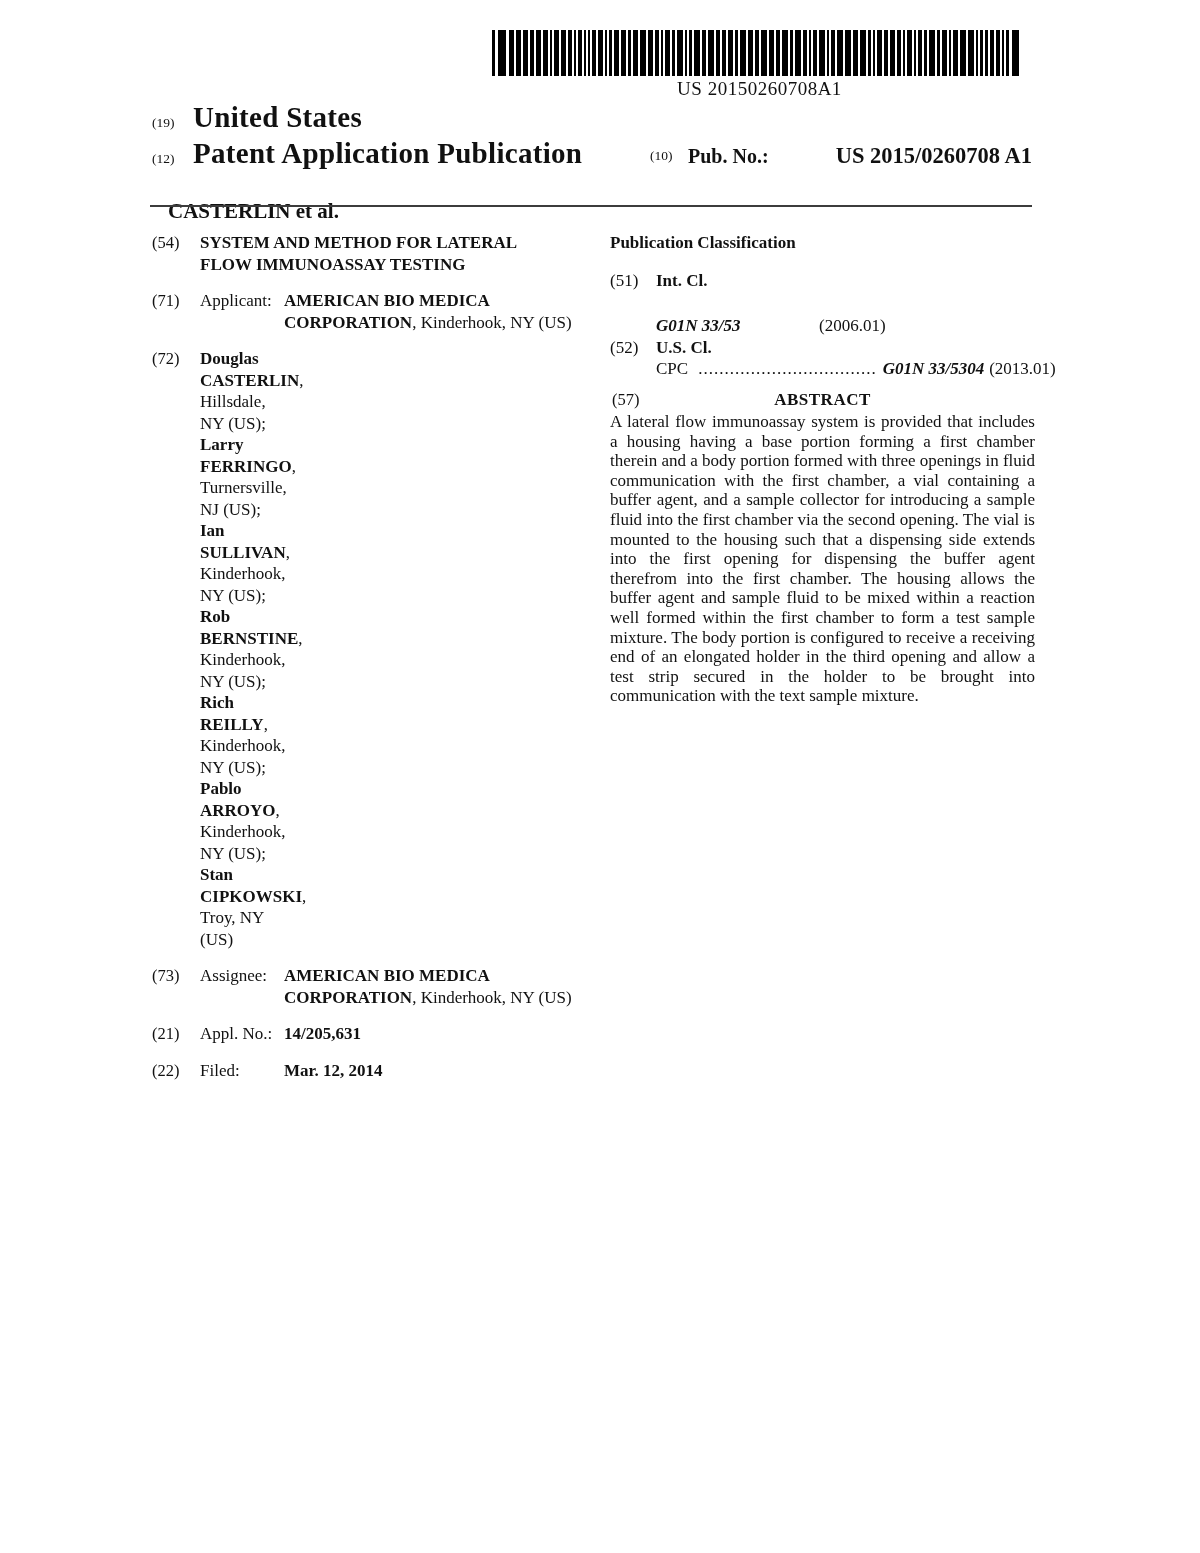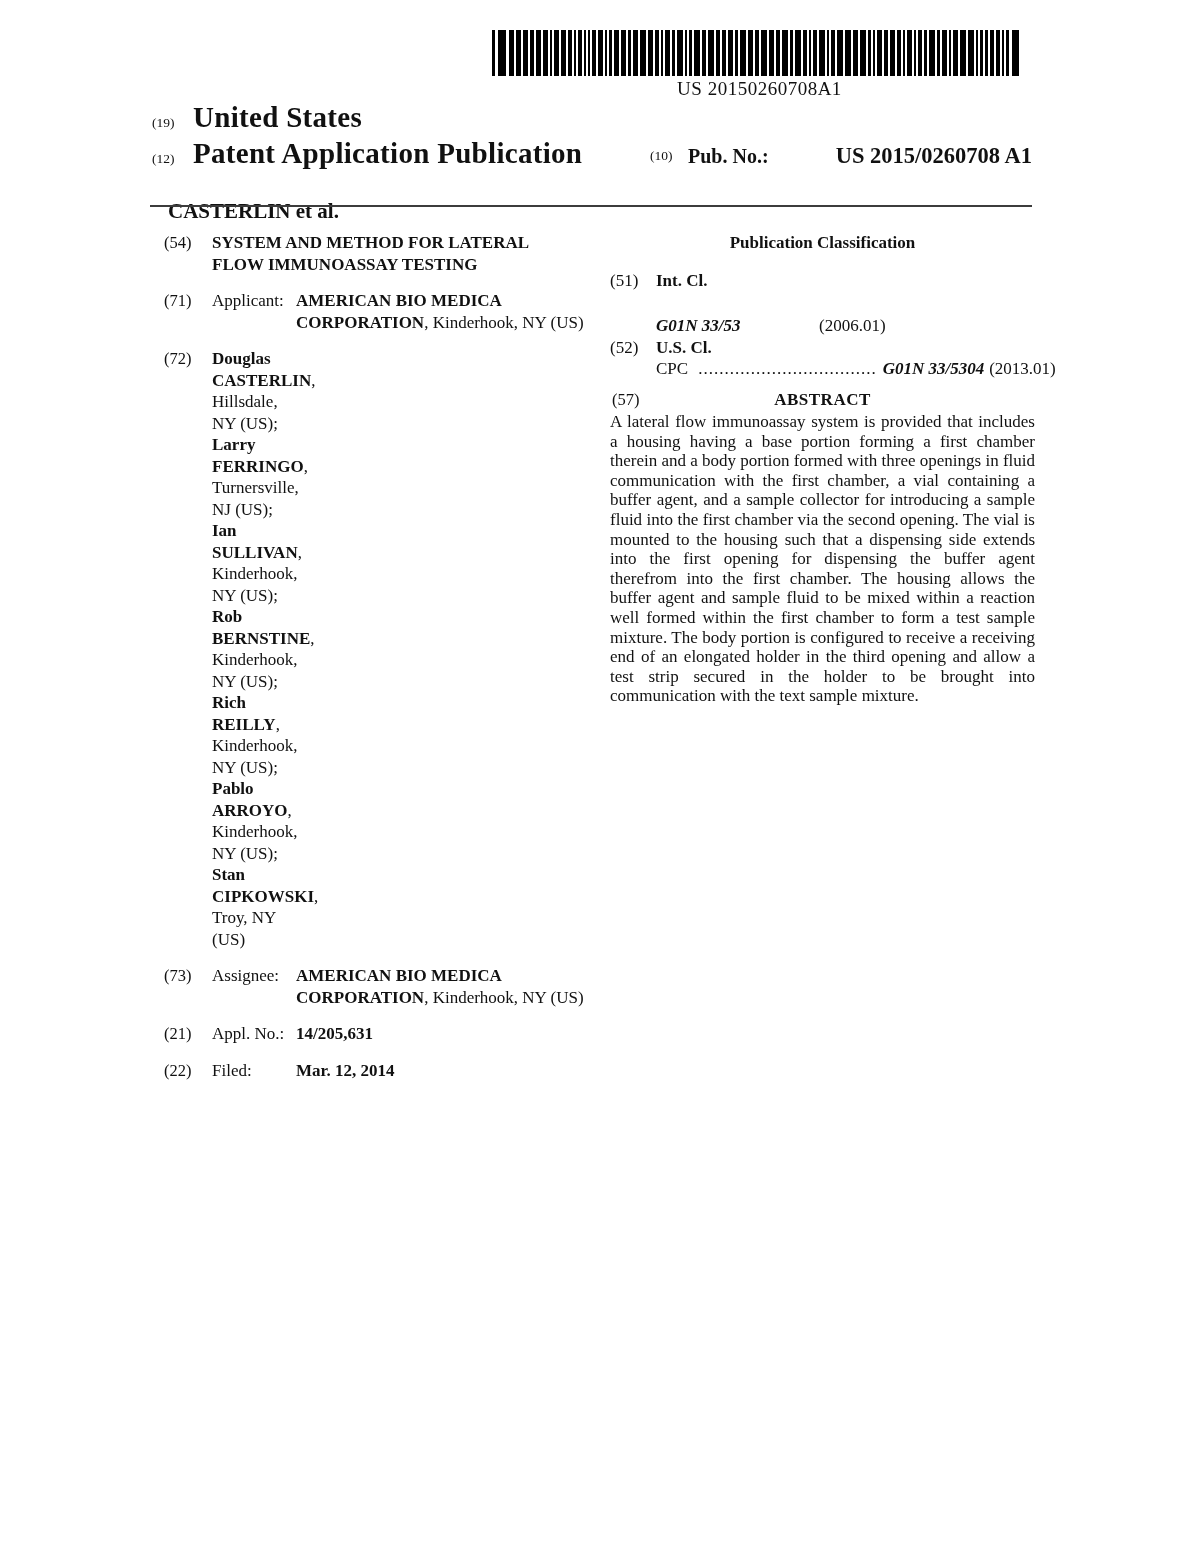--- a/index.html
+++ b/index.html
@@ -71,21 +71,21 @@
   .rule {
     position: absolute;
     left: 150px; top: 205px;
     width: 882px;
     border-top: 2px solid #3c3c3c;
   }
 
   
   .col-left {
     position: absolute;
-    left: 164px; top: 232px;
+    left: 152px; top: 232px;
     width: 432px;
     font-size: 17px;
     line-height: 21.5px;
   }
   .col-right {
     position: absolute;
     left: 610px; top: 232px;
     width: 425px;
     font-size: 17px;
     line-height: 21.5px;
@@ -94,21 +94,21 @@
   .entry { display: grid; grid-template-columns: 48px 84px 1fr; margin-bottom: 15px; }
   .entry.no-label { grid-template-columns: 48px 1fr; }
   .entry .tag { font-size: 16.5px; }
   .entry .label { white-space: nowrap; }
   .b { font-weight: bold; }
   .invention-title { font-weight: bold; max-width: 342px; }
   .party-block { max-width: 298px; }
 
   
   .pubclass-heading {
-    text-align: center;
+    text-align: left;
     font-weight: bold;
     margin-bottom: 16px;
   }
   .class-entry { display: grid; grid-template-columns: 46px 1fr; }
   .class-code-row { display: flex; margin-top: 24px; }
   .class-code { font-weight: bold; font-style: italic; width: 163px; }
   .cpc-row { display: flex; white-space: nowrap; }
   .cpc-label { margin-right: 10px; }
   .cpc-dots { overflow: hidden; letter-spacing: 1px; }
   .cpc-code { font-weight: bold; font-style: italic; margin: 0 5px 0 6px; }

